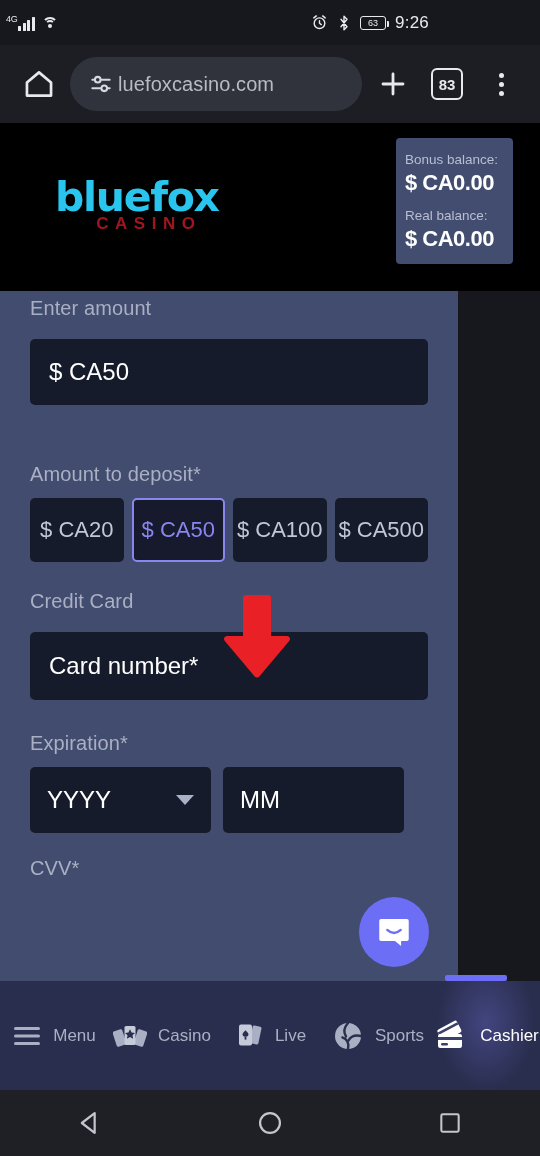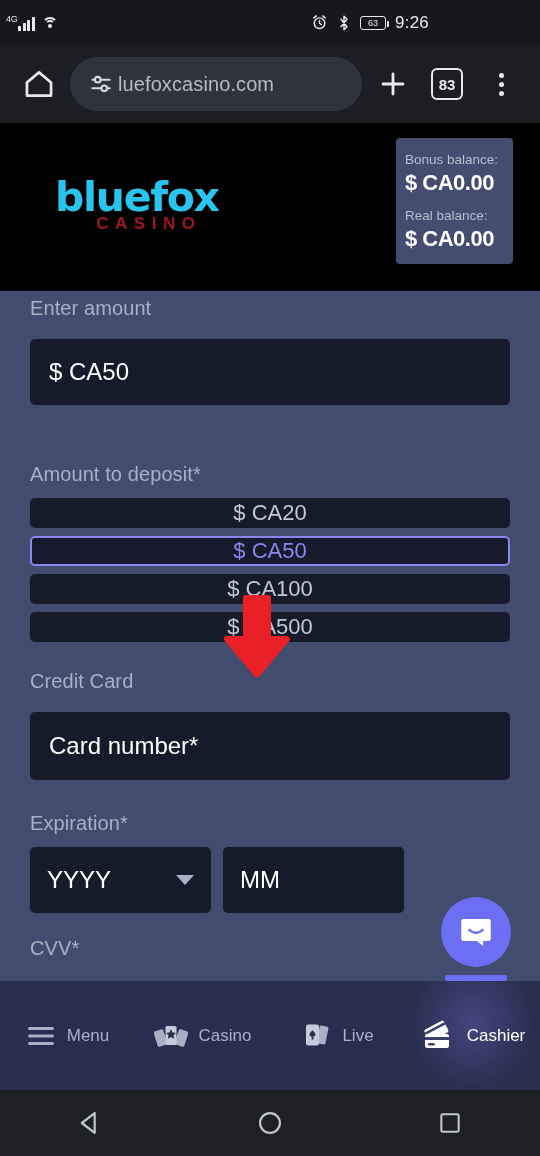--- a/index.html
+++ b/index.html
@@ -76,31 +76,31 @@
   .balance {
     position: absolute; right: 27px; top: 15px; width: 117px;
     background: #424d70; border-radius: 4px; padding: 13px 9px 12px 9px;
   }
   .balance .lab { color: #b9bfd1; font-size: 13.5px; line-height: 1.35; }
   .balance .val { color: #fff; font-size: 22px; font-weight: 700; letter-spacing: -0.5px; margin-top: 1px; }
   .balance .gap { height: 11px; }
 
   
   .pagebody {
-    position: absolute; top: 291px; left: 0; width: 540px; height: 700px;
+    position: absolute; top: 291px; left: 0; width: 458px; height: 700px;
     background: #414c6e; overflow: hidden;
   }
   .field-label { color: #aab0c4; font-size: 20px; letter-spacing: 0.1px; }
   .input-box {
     background: #161b2b; border-radius: 5px; height: 66px;
     display: flex; align-items: center; padding: 0 19px;
     color: #fff; font-size: 24px;
   }
   .sec { padding: 0 30px; }
-  .chips { display: flex; gap: 8px; margin-top: 12px; flex-direction: column; }
+  .chips { display: flex; gap: 8px; margin-top: 12px; }
   .chip {
     flex: 1; height: 64px; background: #161b2b; border-radius: 5px;
     display: flex; align-items: center; justify-content: center;
     color: #c2c7d6; font-size: 22px; border: 2px solid transparent;
   }
   .chip.selected { border-color: #8a86ef; color: #8a86ef; background: #171a2c; }
 
   .exp-row { display: flex; gap: 12px; margin-top: 12px; }
   .select-box {
     width: 181px; height: 66px; background: #161b2b; border-radius: 5px;
@@ -319,20 +319,29 @@
         <svg width="30" height="30" viewBox="0 0 30 30">
           <rect x="17" y="5" width="9" height="18" rx="1.6" fill="#aab0c4" transform="rotate(12 21.5 14)"></rect>
           <rect x="5" y="3.5" width="13" height="21" rx="2" fill="#c6cbda"></rect>
           <path d="M11.5 9.2c-1.6 1.7-3 2.8-3 4.3a2.3 2.3 0 0 0 3 2.1 2.3 2.3 0 0 0 3-2.1c0-1.5-1.4-2.6-3-4.3z" fill="#2a2f4d"></path>
           <rect x="10.6" y="15.6" width="1.8" height="3" fill="#2a2f4d"></rect>
         </svg>
       </div>
       <span class="lbl">Live</span>
     </div>
 
+    <div class="navitem">
+      <div class="ic">
+        <svg width="32" height="32" viewBox="0 0 32 32">
+          <circle cx="16" cy="16" r="13" fill="#aab0c4"></circle>
+          <path d="M16 3c-4 4.5-4.5 9.5-2 13.5M29 16c-5.8-1.2-10.4.6-12.6 4.6M16 29c1.2-5.8-1.1-10-5.6-11.6" fill="none" stroke="#2a2f4d" stroke-width="2.4" stroke-linecap="round"></path>
+        </svg>
+      </div>
+      <span class="lbl">Sports</span>
+    </div>
 
     <div class="navitem active">
       <div class="ic">
         <svg width="36" height="32" viewBox="0 0 36 32">
           <g transform="rotate(-28 18 14)">
             <rect x="7" y="4" width="22" height="13" rx="2" fill="#ffffff"></rect>
             <rect x="7" y="6.5" width="22" height="2.6" fill="#3b4168"></rect>
           </g>
           <rect x="5" y="14" width="24" height="14" rx="2.2" fill="#ffffff"></rect>
           <rect x="5" y="17" width="24" height="3" fill="#3b4168"></rect>

